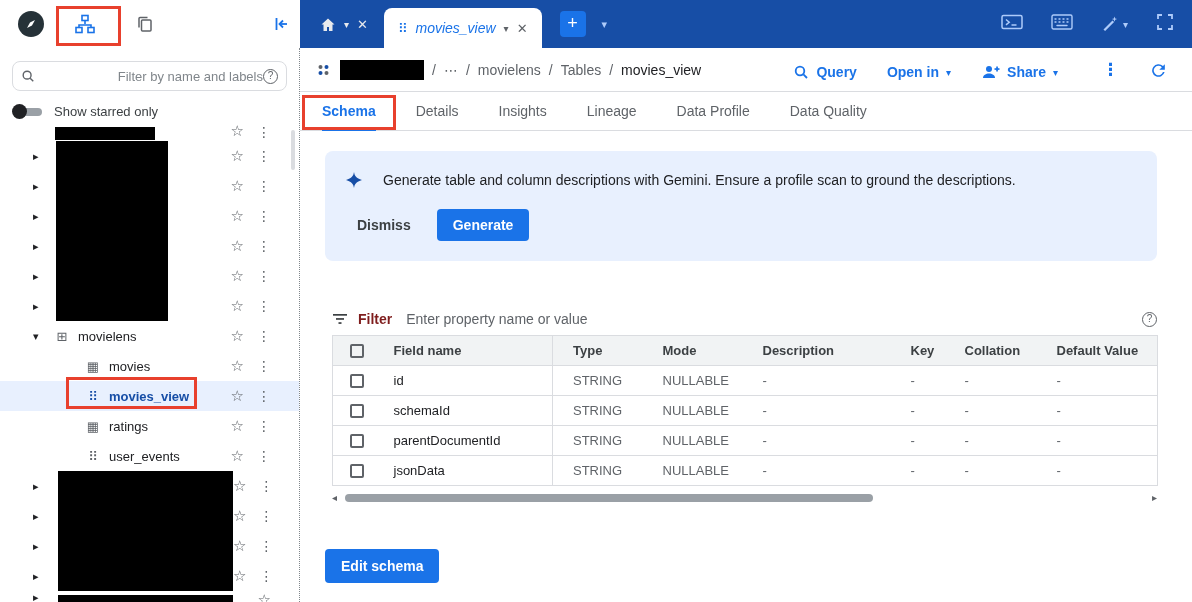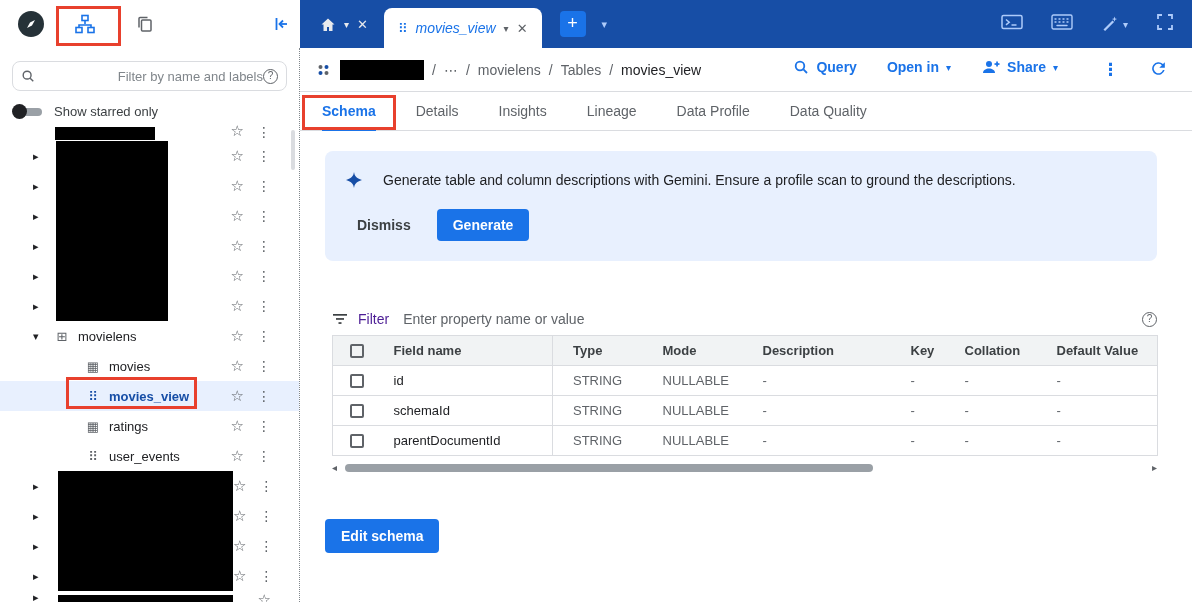--- a/index.html
+++ b/index.html
@@ -86,21 +86,21 @@
 
   
   .main { position:absolute; top:48px; left:300px; width:892px; height:554px;
     background:#fff; }
   .bq-header { height:44px; display:flex; align-items:center; padding:0 24px 0 16px;
     border-bottom:1px solid #dadce0; }
   .crumb-redact { width:84px; height:20px; background:#000; margin-left:8px; }
   .crumb { font-size:14px; color:#5f6368; margin-left:8px; white-space:nowrap; }
   .crumb.current { color:#202124; }
   .crumb-sep { font-size:14px; color:#5f6368; margin-left:8px; }
-  .header-actions { margin-left:auto; display:flex; align-items:flex-start; gap:30px; }
+  .header-actions { margin-left:auto; display:flex; align-items:flex-end; gap:30px; }
   .h-action { display:flex; align-items:center; gap:7px; color:#1a73e8;
     font-size:14px; font-weight:bold; }
   .h-action .caret { font-size:10px; }
   .more-vert { color:#1a73e8; font-size:17px; font-weight:bold; margin-left:14px; }
   .refresh { display:flex; align-items:center; }
 
   .bq-tabs { height:39px; display:flex; align-items:center; padding-left:22px;
     gap:40px; border-bottom:1px solid #dadce0; }
   .bq-tab { height:39px; display:flex; align-items:center; gap:10px;
     font-size:14px; color:#5f6368; border-bottom:3px solid transparent;
@@ -113,21 +113,21 @@
     padding:20px; }
   .banner-row1 { display:flex; align-items:center; gap:20px; }
   .banner-text { font-size:14px; color:#202124; }
   .banner-row2 { margin-top:20px; display:flex; align-items:center; }
   .btn-text { font-size:14px; font-weight:bold; color:#3c4043; padding:8px 12px; }
   .btn-filled { font-size:14px; font-weight:bold; color:#fff; background:#1a73e8;
     border-radius:4px; padding:8px 16px; margin-left:14px; }
 
   .filter-row { margin:42px 35px 0 32px; height:32px; display:flex;
     align-items:center; gap:10px; }
-  .filter-label { font-size:14px; color:#4c1d95; font-weight:normal; }
+  .filter-label { font-size:14px; color:#7f1d1d; font-weight:bold; }
   .filter-row input { flex:1; border:none; outline:none; font-size:14px;
     color:#202124; margin-left:4px; font-family:inherit; }
   .filter-row input::placeholder { color:#5f6368; }
 
   table.schema { margin-left:32px; width:825px; border-collapse:collapse;
     border:1px solid #dadce0; table-layout:fixed; }
   table.schema th { background:#f1f3f4; height:30px; font-size:13px;
     color:#3c4043; font-weight:bold; text-align:left; padding-left:20px; }
   table.schema th.cb, table.schema td.cb { padding-left:0; text-align:center; }
   table.schema th.fname, table.schema td.fname { padding-left:13px;
@@ -509,20 +509,30 @@
         <tr>
           <td class="cb"><span class="checkbox"></span></td>
           <td class="fname">parentDocumentId</td>
           <td>STRING</td>
           <td>NULLABLE</td>
           <td>-</td>
           <td>-</td>
           <td>-</td>
           <td>-</td>
         </tr>
+        <tr>
+          <td class="cb"><span class="checkbox"></span></td>
+          <td class="fname">jsonData</td>
+          <td>STRING</td>
+          <td>NULLABLE</td>
+          <td>-</td>
+          <td>-</td>
+          <td>-</td>
+          <td>-</td>
+        </tr>
       </tbody>
     </table>
 
     <div class="hscroll">
       <span class="arrow left">◂</span>
       <span class="thumb"></span>
       <span class="arrow right">▸</span>
     </div>
 
     <span class="edit-schema">Edit schema</span>

